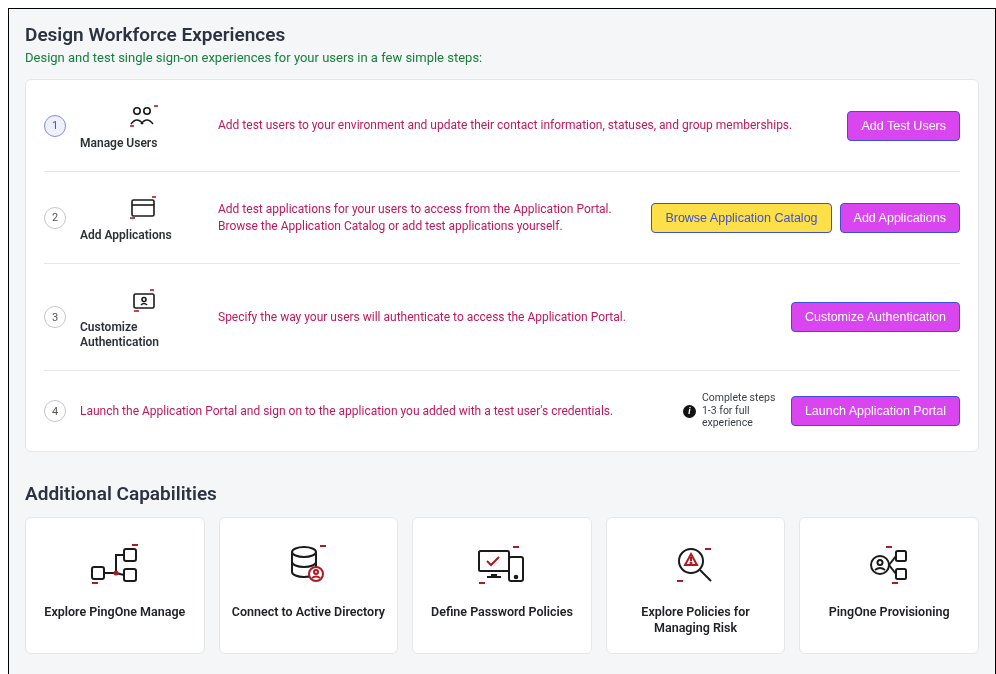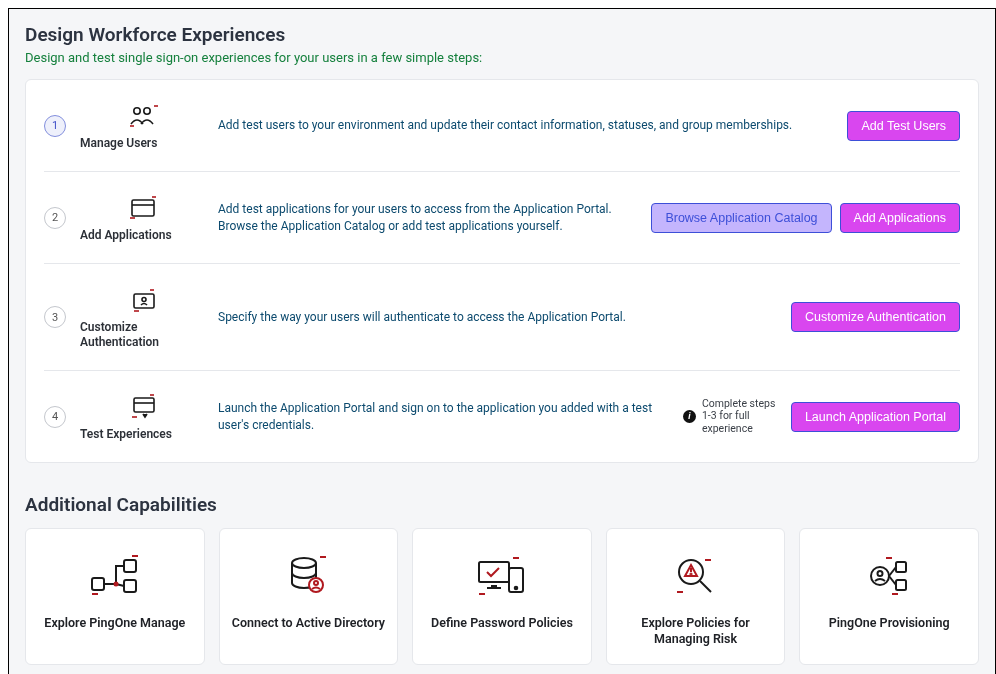--- a/index.html
+++ b/index.html
@@ -75,21 +75,21 @@
     }
     .step-iconlabel .label {
       font-size: 12px;
       font-weight: 600;
       color: #2c3037;
       line-height: 1.25;
     }
     .step-desc {
       flex: 1;
       font-size: 12px;
-      color: #0c4a6e;
+      color: #be185d;
       line-height: 1.4;
       padding-right: 10px;
     }
     .step-actions {
       display: flex;
       align-items: center;
       gap: 8px;
       flex-shrink: 0;
     }
     .btn {
@@ -100,21 +100,21 @@
       cursor: pointer;
       white-space: nowrap;
       border: 1px solid transparent;
     }
     .btn-primary {
       background: #d946ef;
       color: #fff;
       border-color: #3d4fd8;
     }
     .btn-outline {
-      background: #c4b5fd;
+      background: #fde047;
       color: #3d4fd8;
       border-color: #3d4fd8;
     }
     .hint {
       display: flex;
       align-items: center;
       gap: 6px;
       color: #3a3f47;
       font-size: 10.5px;
       line-height: 1.2;
@@ -234,36 +234,20 @@
           <div class="label">Customize Authentication</div>
         </div>
         <div class="step-desc">Specify the way your users will authenticate to access the Application Portal.</div>
         <div class="step-actions">
           <button class="btn btn-primary">Customize Authentication</button>
         </div>
       </div>
 
       <div class="step-row">
         <div class="step-num">4</div>
-        <div class="step-iconlabel">
-          <div class="icon-wrap">
-            <svg width="36" height="30" viewBox="0 0 36 30">
-              <g stroke="#1a1a1a" stroke-width="1.6" fill="none">
-                <rect x="8" y="6" width="20" height="14" rx="1.5"></rect>
-                <line x1="8" y1="11" x2="28" y2="11"></line>
-                <path d="M17 22 l2 3 l2 -3" fill="#1a1a1a"></path>
-              </g>
-              <g stroke="#b0191f" stroke-width="1.6">
-                <line x1="24" y1="3" x2="28" y2="3"></line>
-                <line x1="6" y1="25" x2="11" y2="25"></line>
-              </g>
-            </svg>
-          </div>
-          <div class="label">Test Experiences</div>
-        </div>
         <div class="step-desc">Launch the Application Portal and sign on to the application you added with a test user's credentials.</div>
         <div class="step-actions">
           <div class="hint">
             <span class="info-icon">i</span>
             <span>Complete steps 1-3 for full experience</span>
           </div>
           <button class="btn btn-primary">Launch Application Portal</button>
         </div>
       </div>
 

